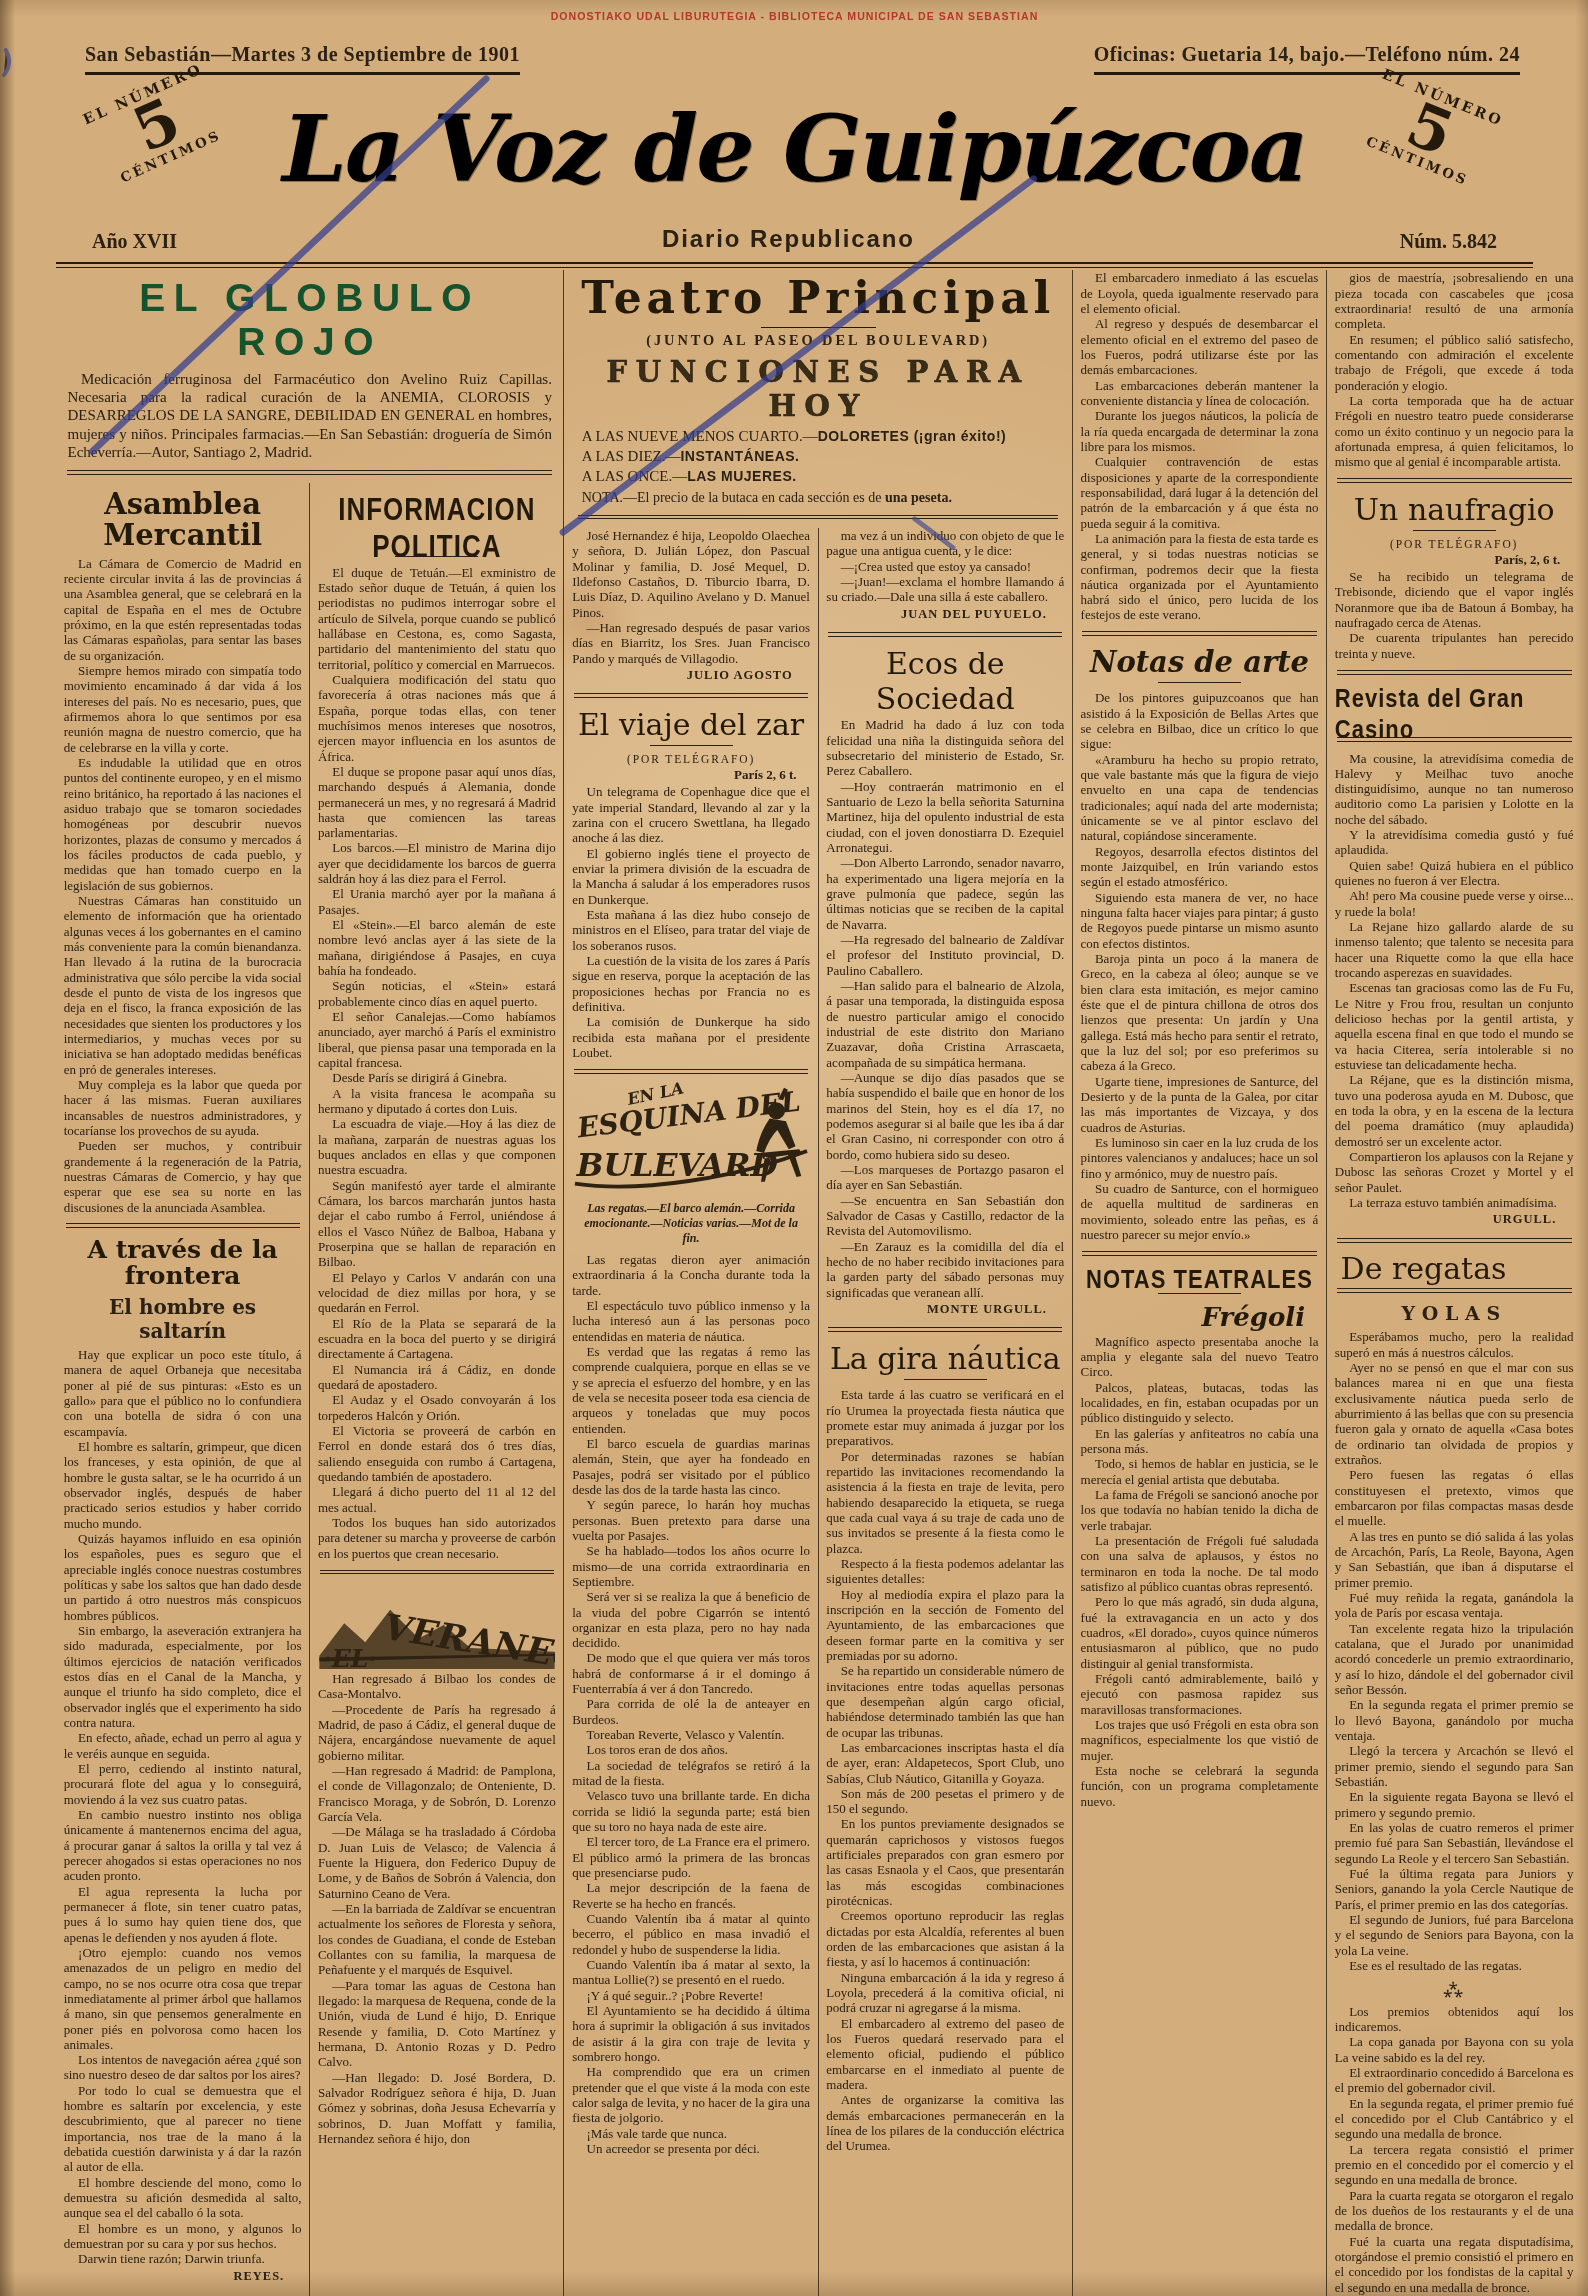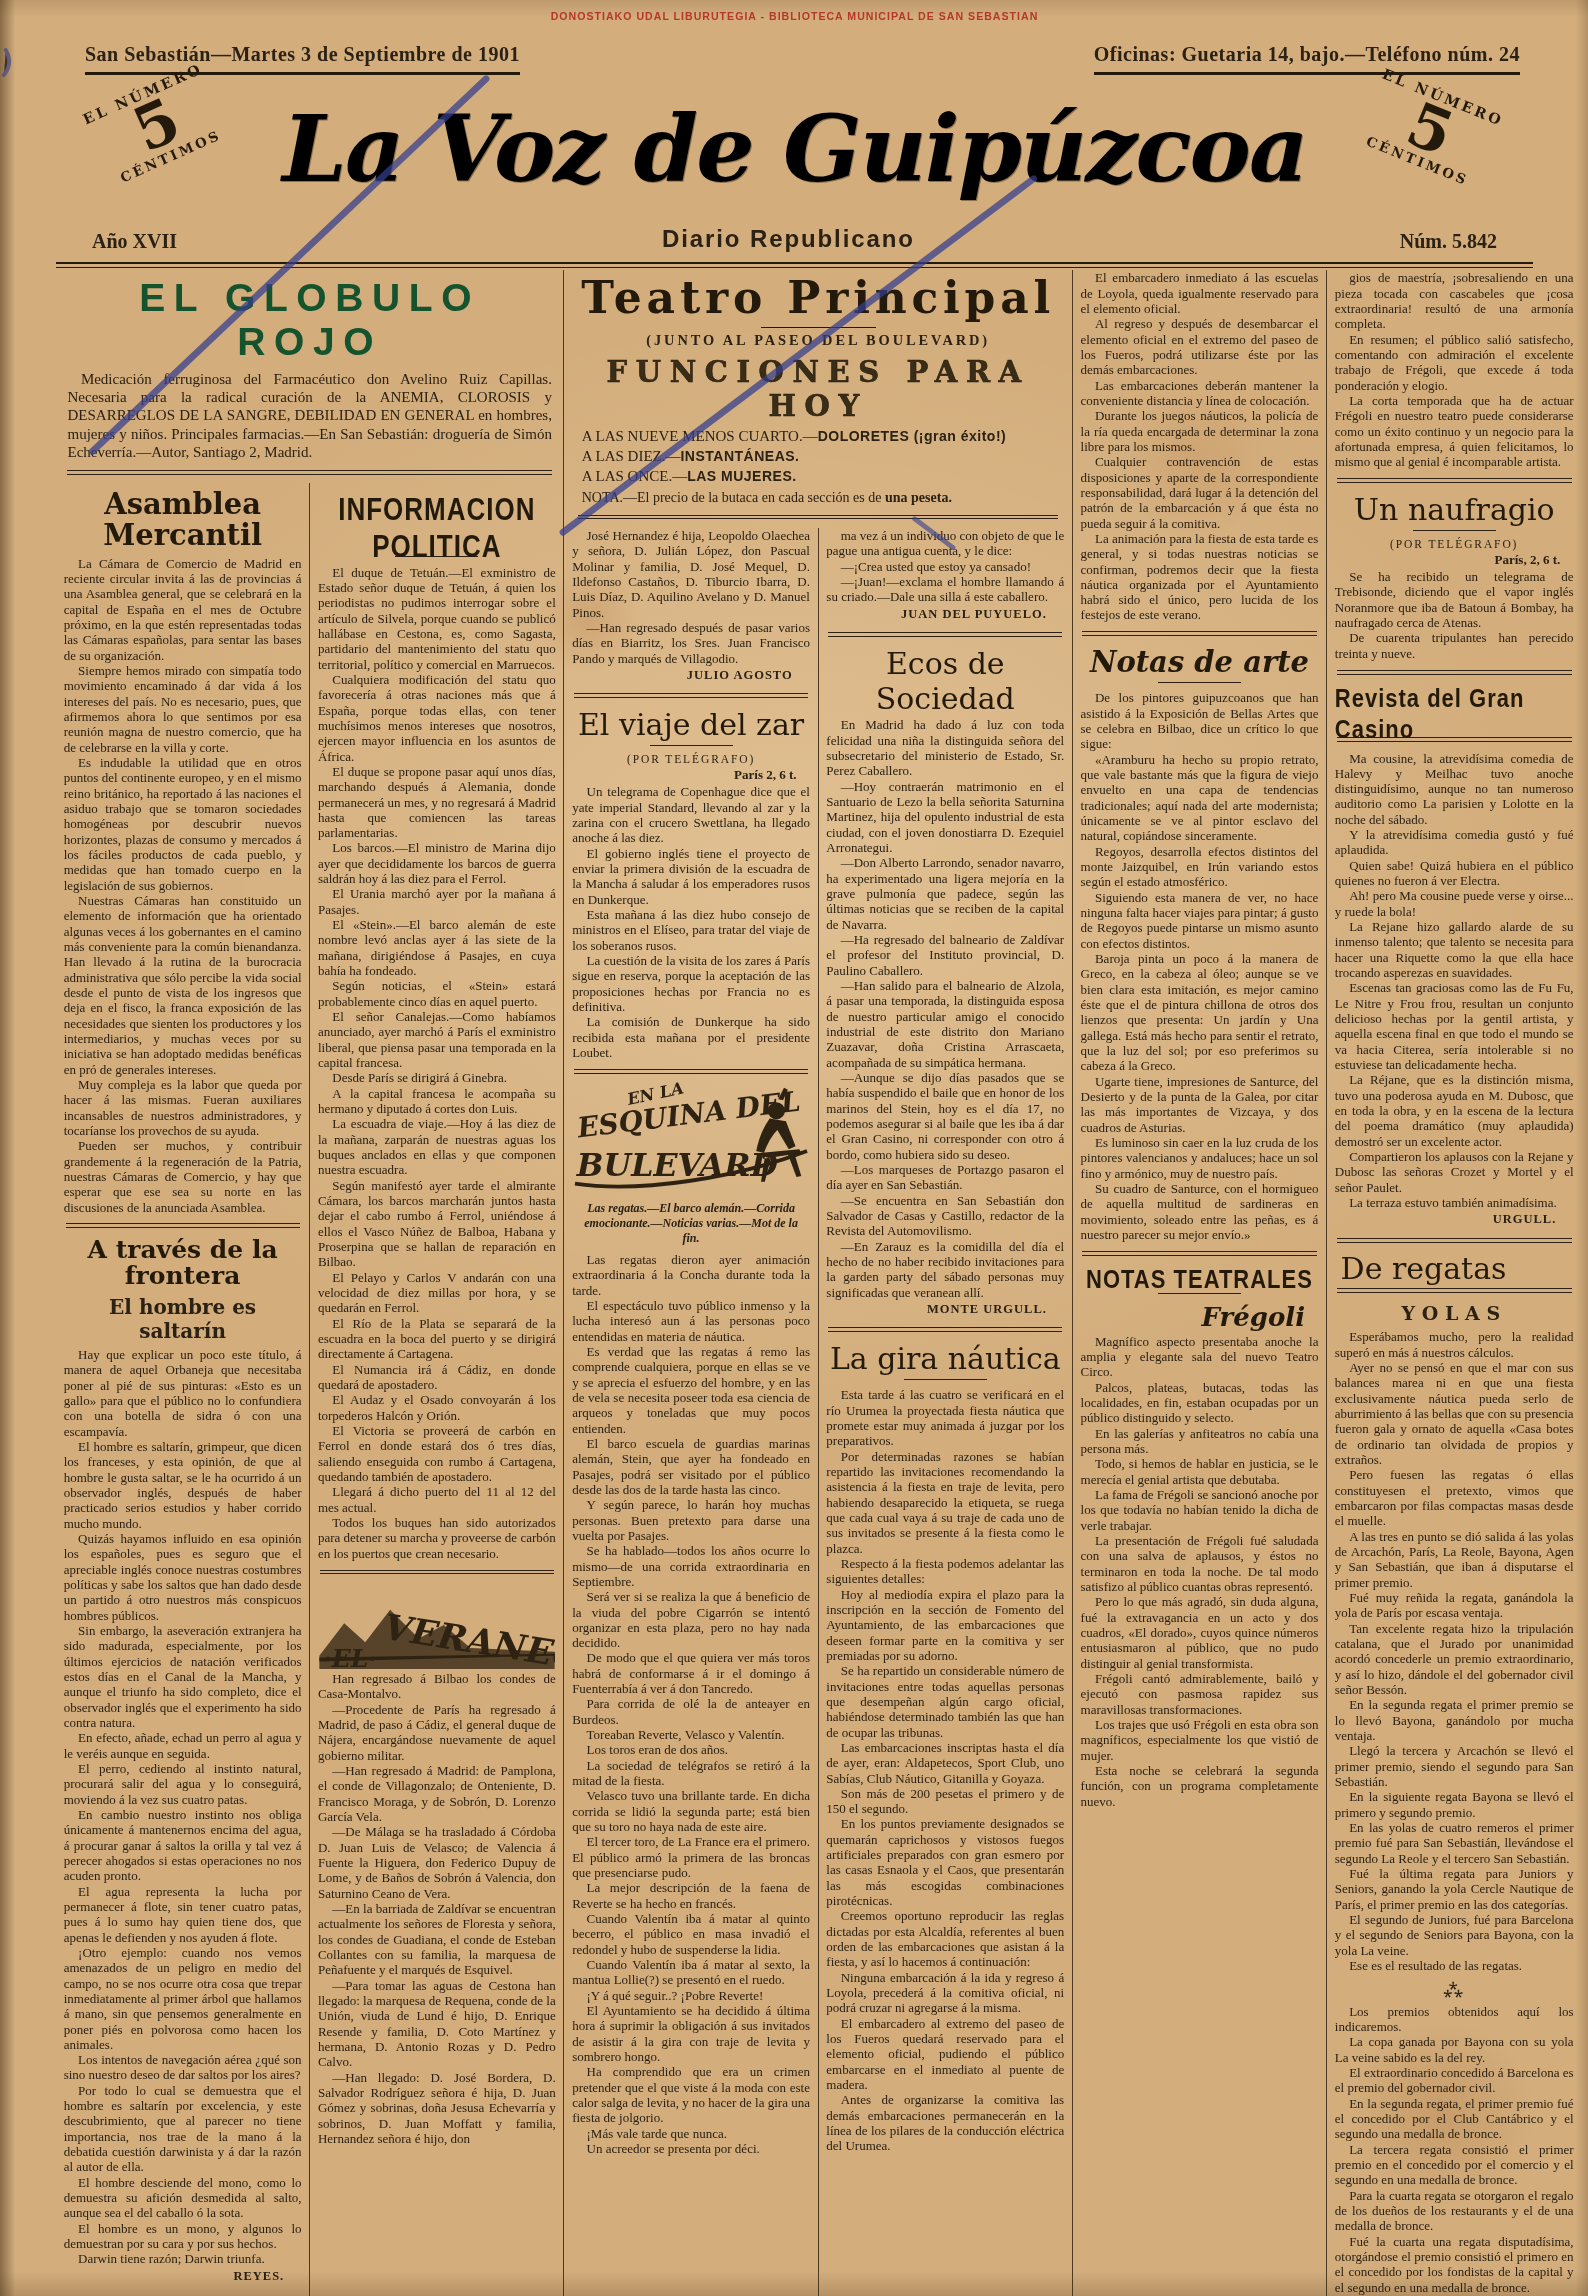--- a/index.html
+++ b/index.html
@@ -142,21 +142,21 @@
           </div>
         <div class="rule"></div>
         <h2 class="h-serif" style="font-size:25px">A través de la frontera</h2>
         <h3 class="h-sub">El hombre es saltarín</h3>
         <div>
             <p class="para">Hay que explicar un poco este título, á manera de aquel Orbaneja que necesitaba poner al pié de sus pinturas: «Esto es un gallo» para que el público no lo confundiera con una botella de sidra ó con una escampavía.</p>
             <p class="para">El hombre es saltarín, grimpeur, que dicen los franceses, y esta opinión, de que al hombre le gusta saltar, se le ha ocurrido á un observador inglés, después de haber practicado serios estudios y haber corrido mucho mundo.</p>
             <p class="para">Quizás hayamos influido en esa opinión los españoles, pues es seguro que el apreciable inglés conoce nuestras costumbres políticas y sabe los saltos que han dado desde un partido á otro nuestros más conspicuos hombres públicos.</p>
             <p class="para">Sin embargo, la aseveración extranjera ha sido madurada, especialmente, por los últimos ejercicios de natación verificados estos días en el Canal de la Mancha, y aunque el triunfo ha sido completo, dice el observador inglés que el experimento ha sido contra natura.</p>
             <p class="para">En efecto, añade, echad un perro al agua y le veréis aunque en seguida.</p>
-            <p class="para">El perro, cediendo al instinto natural, procurará salir del agua y lo conseguirá, moviendo á la vez sus cuatro patas.</p>
+            <p class="para">El perro, cediendo al instinto natural, procurará flote del agua y lo conseguirá, moviendo á la vez sus cuatro patas.</p>
             <p class="para">En cambio nuestro instinto nos obliga únicamente á mantenernos encima del agua, á procurar ganar á saltos la orilla y tal vez á perecer ahogados si estas operaciones no nos acuden pronto.</p>
             <p class="para">El agua representa la lucha por permanecer á flote, sin tener cuatro patas, pues á lo sumo hay quien tiene dos, que apenas le defienden y nos ayuden á flote.</p>
             <p class="para">¡Otro ejemplo: cuando nos vemos amenazados de un peligro en medio del campo, no se nos ocurre otra cosa que trepar inmediatamente al primer árbol que hallamos á mano, sin que pensemos generalmente en poner piés en polvorosa como hacen los animales.</p>
             <p class="para">Los intentos de navegación aérea ¿qué son sino nuestro deseo de dar saltos por los aires?</p>
             <p class="para">Por todo lo cual se demuestra que el hombre es saltarín por excelencia, y este descubrimiento, que al parecer no tiene importancia, nos trae de la mano á la debatida cuestión darwinista y á dar la razón al autor de ella.</p>
             <p class="para">El hombre desciende del mono, como lo demuestra su afición desmedida al salto, aunque sea el del caballo ó la sota.</p>
             <p class="para">El hombre es un mono, y algunos lo demuestran por su cara y por sus hechos.</p>
             <p class="para">Darwin tiene razón; Darwin triunfa.</p>
           </div>
         <p class="sig">REYES.</p>
@@ -167,21 +167,21 @@
         <div>
             <p class="para">El duque de Tetuán.—El exministro de Estado señor duque de Tetuán, á quien los periodistas no pudimos interrogar sobre el artículo de Silvela, porque cuando se publicó hallábase en Cestona, es, como Sagasta, partidario del mantenimiento del statu quo territorial, político y comercial en Marruecos.</p>
             <p class="para">Cualquiera modificación del statu quo favorecería á otras naciones más que á España, porque todas ellas, con tener muchísimos menos intereses que nosotros, ejercen mayor influencia en los asuntos de África.</p>
             <p class="para">El duque se propone pasar aquí unos días, marchando después á Alemania, donde permanecerá un mes, y no regresará á Madrid hasta que comiencen las tareas parlamentarias.</p>
             <p class="para">Los barcos.—El ministro de Marina dijo ayer que decididamente los barcos de guerra saldrán hoy á las diez para el Ferrol.</p>
             <p class="para">El Urania marchó ayer por la mañana á Pasajes.</p>
             <p class="para">El «Stein».—El barco alemán de este nombre levó anclas ayer á las siete de la mañana, dirigiéndose á Pasajes, en cuya bahía ha fondeado.</p>
             <p class="para">Según noticias, el «Stein» estará probablemente cinco días en aquel puerto.</p>
             <p class="para">El señor Canalejas.—Como habíamos anunciado, ayer marchó á París el exministro liberal, que piensa pasar una temporada en la capital francesa.</p>
             <p class="para">Desde París se dirigirá á Ginebra.</p>
-            <p class="para">A la capital francesa le acompaña su hermano y diputado á cortes don Luis.</p>
+            <p class="para">A la visita francesa le acompaña su hermano y diputado á cortes don Luis.</p>
             <p class="para">La escuadra de viaje.—Hoy á las diez de la mañana, zarparán de nuestras aguas los buques anclados en ellas y que componen nuestra escuadra.</p>
             <p class="para">Según manifestó ayer tarde el almirante Cámara, los barcos marcharán juntos hasta dejar el cabo rumbo á Ferrol, uniéndose á ellos el Vasco Núñez de Balboa, Habana y Proserpina que se hallan de reparación en Bilbao.</p>
             <p class="para">El Pelayo y Carlos V andarán con una velocidad de diez millas por hora, y se quedarán en Ferrol.</p>
             <p class="para">El Río de la Plata se separará de la escuadra en la boca del puerto y se dirigirá directamente á Cartagena.</p>
             <p class="para">El Numancia irá á Cádiz, en donde quedará de apostadero.</p>
             <p class="para">El Audaz y el Osado convoyarán á los torpederos Halcón y Orión.</p>
             <p class="para">El Victoria se proveerá de carbón en Ferrol en donde estará dos ó tres días, saliendo enseguida con rumbo á Cartagena, quedando también de apostadero.</p>
             <p class="para">Llegará á dicho puerto del 11 al 12 del mes actual.</p>
             <p class="para">Todos los buques han sido autorizados para detener su marcha y proveerse de carbón en los puertos que crean necesario.</p>
           </div>

